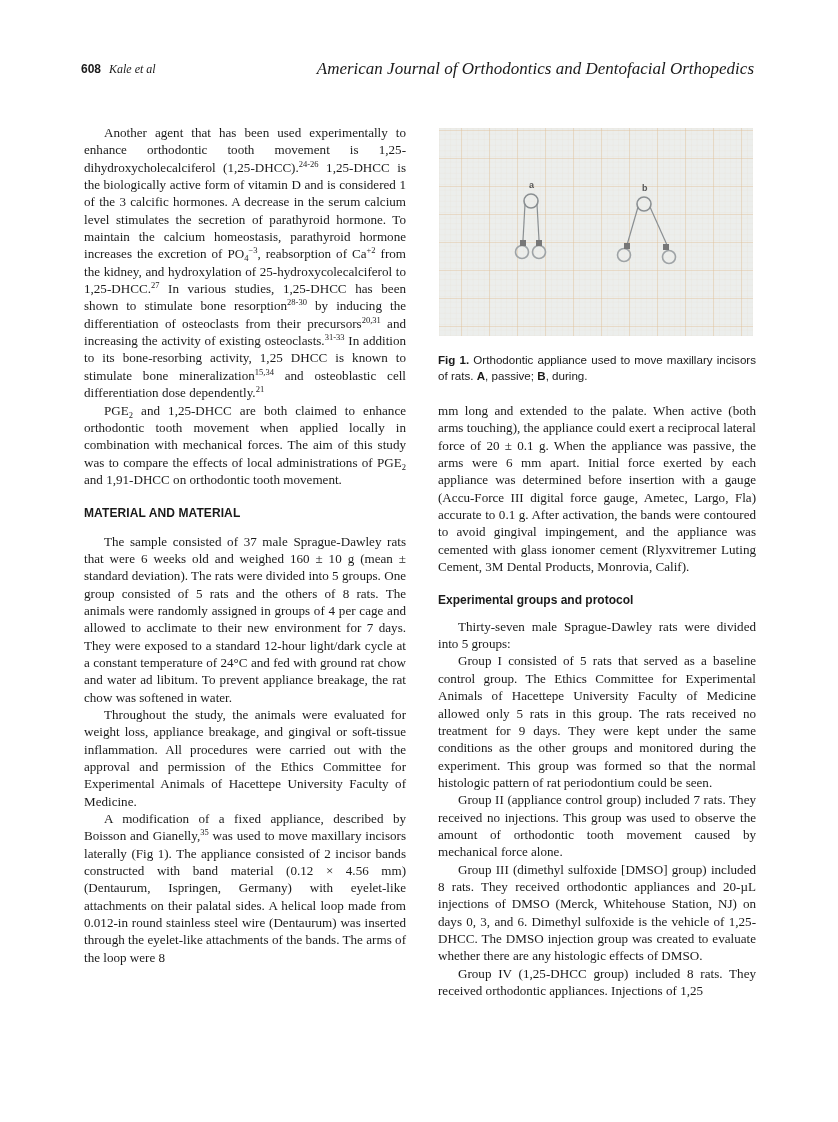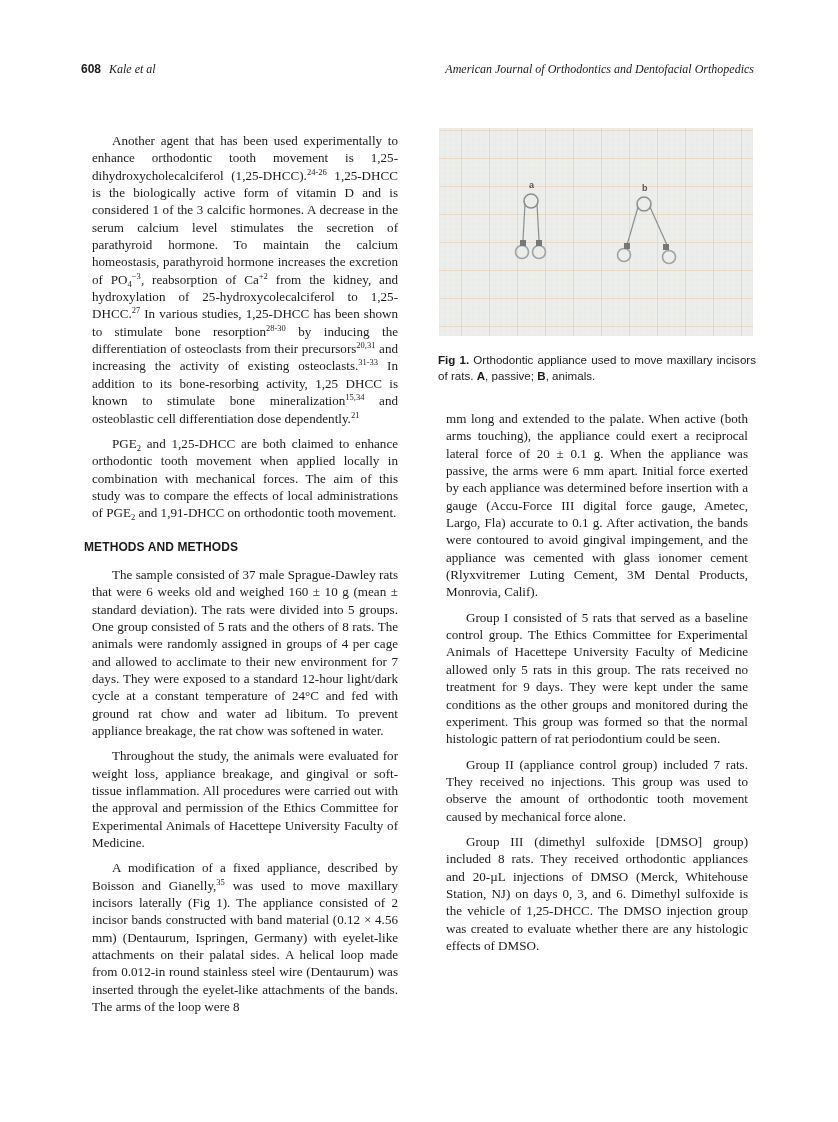--- a/index.html
+++ b/index.html
@@ -1,25 +1,25 @@
 <!DOCTYPE html>
 <html><head>
 <meta charset="utf-8">
 <style>
   html, body { margin: 0; padding: 0; background: #ffffff; }
   body { width: 838px; height: 1122px; position: relative; overflow: hidden; color: #1a1a1a; }
   .header-left { position: absolute; left: 81px; top: 62px; font-family: "Liberation Serif", serif; font-size: 12px; }
   .header-left .pgnum { font-family: "Liberation Sans", sans-serif; font-weight: bold; font-size: 12px; margin-right: 5px; }
   .header-left .author { font-style: italic; }
-  .header-right { position: absolute; right: 84px; top: 62px; text-align: center; font-family: "Liberation Serif", serif; font-style: italic; font-size: 12px; line-height: 14px; }
+  .header-right { position: absolute; right: 84px; top: 62px; text-align: center; font-family: "Liberation Serif", serif; font-style: italic; font-size: 17px; line-height: 14px; }
 
   .col { position: absolute; top: 124px; width: 322px; font-family: "Liberation Serif", serif; font-size: 13.1px; line-height: 17.35px; text-align: justify; }
   .col-left { left: 84px; }
   .col-right { left: 438px; width: 318px; }
-  .col p { margin: 8px; text-indent: 20px; }
+  .col p { margin: 0; text-indent: 20px; }
   .col p.noindent { text-indent: 0; }
   sup { font-size: 8.5px; line-height: 0; vertical-align: 5px; }
   sub { font-size: 8.5px; line-height: 0; vertical-align: -3px; }
   .h1 { font-family: "Liberation Sans", sans-serif; font-weight: bold; font-size: 12px; margin: 17px 0 10px 0; letter-spacing: 0.1px; }
   .h2 { font-family: "Liberation Sans", sans-serif; font-weight: bold; font-size: 12px; margin: 17px 0 8px 0; }
 
   .figure { position: absolute; left: 439px; top: 128px; width: 314px; height: 208px; background: #eceeec; overflow: hidden; }
   .caption { position: absolute; left: 438px; top: 352px; width: 318px; font-family: "Liberation Sans", sans-serif; font-size: 11.6px; line-height: 16px; text-align: justify; }
   .caption b { font-weight: bold; margin-top: 24px; }
   .col-right-bottom { top: 402px; }
@@ -33,21 +33,21 @@
 </div>
 <div class="header-right">
   <div>American Journal of Orthodontics and Dentofacial Orthopedics</div>
 </div>
 
 <div class="col col-left">
   <p><span>Another agent that has been used experimentally to enhance orthodontic tooth movement is 1,25-dihydroxycholecalciferol (1,25-DHCC).</span><sup>24-26</sup><span> 1,25-DHCC is the biologically active form of vitamin D and is considered 1 of the 3 calcific hormones. A decrease in the serum calcium level stimulates the secretion of parathyroid hormone. To maintain the calcium homeostasis, parathyroid hormone increases the excretion of PO</span><sub>4</sub><sup>−3</sup><span>, reabsorption of Ca</span><sup>+2</sup><span> from the kidney, and hydroxylation of 25-hydroxycolecalciferol to 1,25-DHCC.</span><sup>27</sup><span> In various studies, 1,25-DHCC has been shown to stimulate bone resorption</span><sup>28-30</sup><span> by inducing the differentiation of osteoclasts from their precursors</span><sup>20,31</sup><span> and increasing the activity of existing osteoclasts.</span><sup>31-33</sup><span> In addition to its bone-resorbing activity, 1,25 DHCC is known to stimulate bone mineralization</span><sup>15,34</sup><span> and osteoblastic cell differentiation dose dependently.</span><sup>21</sup></p>
 
   <p><span>PGE</span><sub>2</sub><span> and 1,25-DHCC are both claimed to enhance orthodontic tooth movement when applied locally in combination with mechanical forces. The aim of this study was to compare the effects of local administrations of PGE</span><sub>2</sub><span> and 1,91-DHCC on orthodontic tooth movement.</span></p>
 
-  <div class="h1">METHODS AND METHODS</div>
+  <div class="h1">MATERIAL AND MATERIAL</div>
 
   <p>The sample consisted of 37 male Sprague-Dawley rats that were 6 weeks old and weighed 160 ± 10 g (mean ± standard deviation). The rats were divided into 5 groups. One group consisted of 5 rats and the others of 8 rats. The animals were randomly assigned in groups of 4 per cage and allowed to acclimate to their new environment for 7 days. They were exposed to a standard 12-hour light/dark cycle at a constant temperature of 24°C and fed with ground rat chow and water ad libitum. To prevent appliance breakage, the rat chow was softened in water.</p>
   <p>Throughout the study, the animals were evaluated for weight loss, appliance breakage, and gingival or soft-tissue inflammation. All procedures were carried out with the approval and permission of the Ethics Committee for Experimental Animals of Hacettepe University Faculty of Medicine.</p>
 
 
   <p><span>A modification of a fixed appliance, described by Boisson and Gianelly,</span><sup>35</sup><span> was used to move maxillary incisors laterally (Fig 1). The appliance consisted of 2 incisor bands constructed with band material (0.12 × 4.56 mm) (Dentaurum, Ispringen, Germany) with eyelet-like attachments on their palatal sides. A helical loop made from 0.012-in round stainless steel wire (Dentaurum) was inserted through the eyelet-like attachments of the bands. The arms of the loop were 8</span></p>
 </div>
 
 <div class="figure">
   <svg width="314" height="208" viewBox="0 0 314 208">
@@ -77,23 +77,26 @@
     <line x1="199" y1="79" x2="188" y2="117" stroke="#8a8f92" stroke-width="1.2"></line>
     <line x1="211" y1="79" x2="228" y2="117" stroke="#8a8f92" stroke-width="1.2"></line>
     <circle cx="185" cy="127" r="6.5" fill="none" stroke="#9ea3a6" stroke-width="1.6"></circle>
     <circle cx="230" cy="129" r="6.5" fill="none" stroke="#9ea3a6" stroke-width="1.6"></circle>
     <rect x="185" y="115" width="6" height="6" fill="#777"></rect>
     <rect x="224" y="116" width="6" height="6" fill="#777"></rect>
   </svg>
 </div>
 
 <div class="caption">
-  <b>Fig 1.</b><span> Orthodontic appliance used to move maxillary incisors of rats. </span><b>A</b><span>, passive; </span><b>B</b><span>, animals.</span>
+  <b>Fig 1.</b><span> Orthodontic appliance used to move maxillary incisors of rats. </span><b>A</b><span>, passive; </span><b>B</b><span>, during.</span>
 </div>
 
 <div class="col col-right col-right-bottom">
   <p class="noindent">mm long and extended to the palate. When active (both arms touching), the appliance could exert a reciprocal lateral force of 20 ± 0.1 g. When the appliance was passive, the arms were 6 mm apart. Initial force exerted by each appliance was determined before insertion with a gauge (Accu-Force III digital force gauge, Ametec, Largo, Fla) accurate to 0.1 g. After activation, the bands were contoured to avoid gingival impingement, and the appliance was cemented with glass ionomer cement (Rlyxvitremer Luting Cement, 3M Dental Products, Monrovia, Calif).</p>
 
+  <div class="h2">Experimental groups and protocol</div>
 
+  <p>Thirty-seven male Sprague-Dawley rats were divided into 5 groups:</p>
   <p>Group I consisted of 5 rats that served as a baseline control group. The Ethics Committee for Experimental Animals of Hacettepe University Faculty of Medicine allowed only 5 rats in this group. The rats received no treatment for 9 days. They were kept under the same conditions as the other groups and monitored during the experiment. This group was formed so that the normal histologic pattern of rat periodontium could be seen.</p>
   <p>Group II (appliance control group) included 7 rats. They received no injections. This group was used to observe the amount of orthodontic tooth movement caused by mechanical force alone.</p>
   <p>Group III (dimethyl sulfoxide [DMSO] group) included 8 rats. They received orthodontic appliances and 20-µL injections of DMSO (Merck, Whitehouse Station, NJ) on days 0, 3, and 6. Dimethyl sulfoxide is the vehicle of 1,25-DHCC. The DMSO injection group was created to evaluate whether there are any histologic effects of DMSO.</p>
+  <p>Group IV (1,25-DHCC group) included 8 rats. They received orthodontic appliances. Injections of 1,25</p>
 </div>
 
 </body></html>

